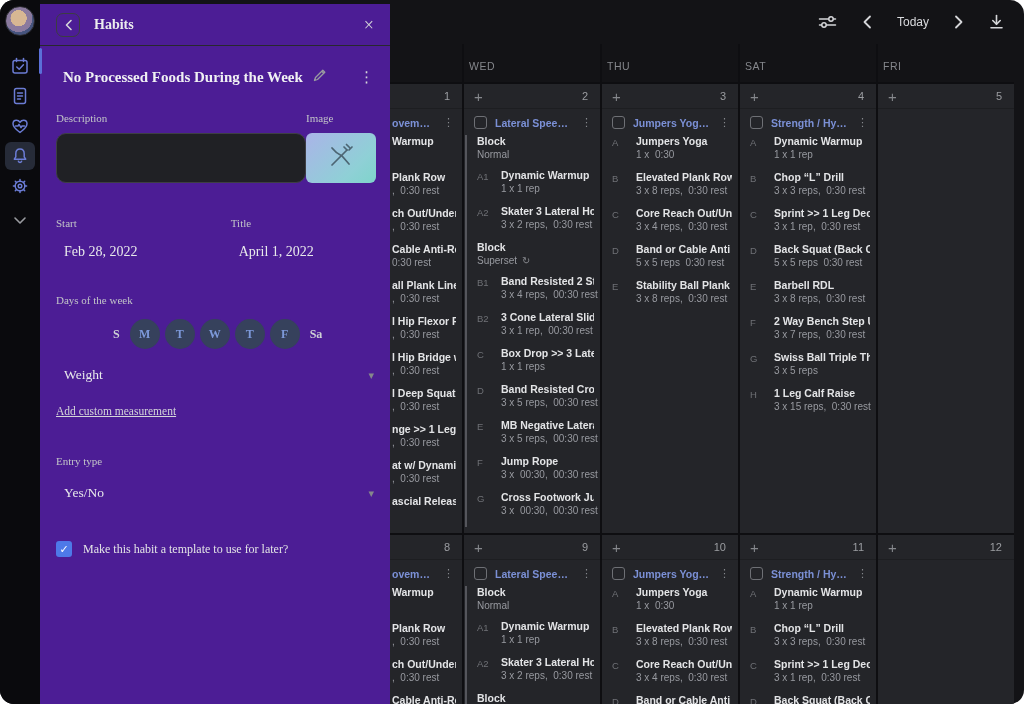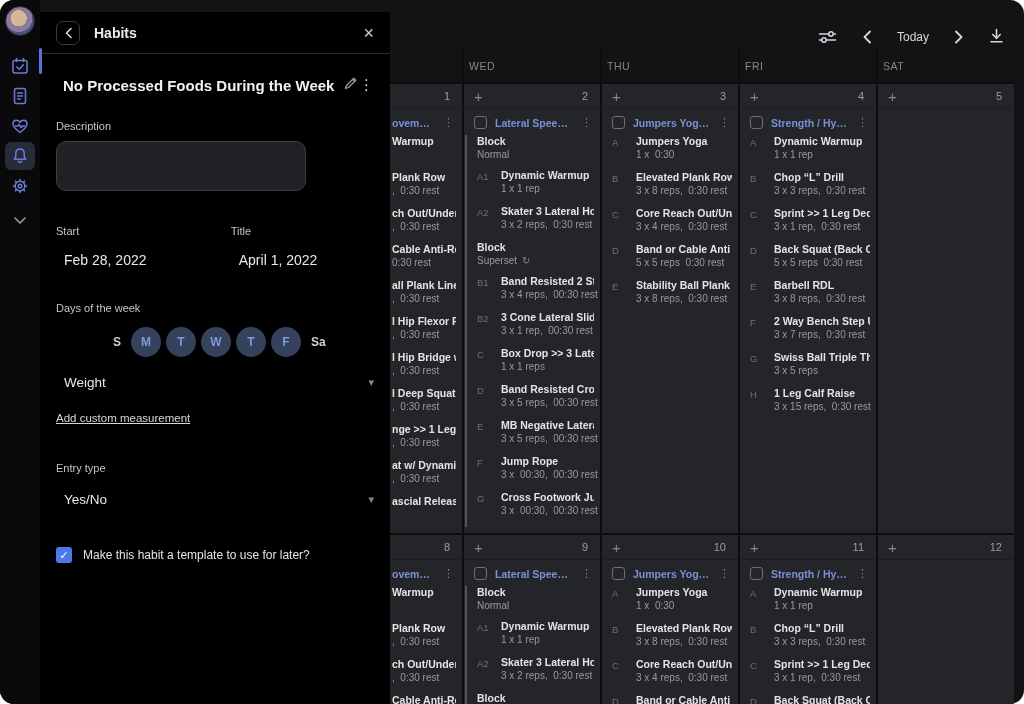--- a/index.html
+++ b/index.html
@@ -9,21 +9,21 @@
   
   #sidebar { position:absolute; left:0; top:0; bottom:0; width:40px; background:#0a0a0d; z-index:30; display:flex; flex-direction:column; align-items:center; padding-top:6px; }
   .avatar { width:30px; height:30px; border-radius:50%; background:radial-gradient(circle at 45% 40%, #d7b793 0 35%, #8a7a9e 36% 60%, #46547e 61% 100%); border:1px solid #2a2a2e; margin-bottom:16px; }
   .side-icon { width:30px; height:28px; display:flex; align-items:center; justify-content:center; margin-bottom:2px; border-radius:6px; }
   .side-icon svg { display:block; }
   .side-icon.active-bg { background:#262b38; }
   .side-gap { height:4px; }
   #nav-indicator { position:absolute; left:39px; top:48px; width:3px; height:26px; background:#5b70d8; z-index:40; border-radius:2px; }
 
   
-  #panel { position:absolute; left:40px; top:12px; bottom:0; width:350px; background:#000000; z-index:20; color:#e8e9eb; }
+  #panel { position:absolute; left:40px; top:4px; bottom:0; width:350px; background:#4c1d95; z-index:20; color:#e8e9eb;font-family:Liberation Serif, serif; }
   .panel-header { height:42px; display:flex; align-items:center; padding:0 16px; border-bottom:1px solid #28292d; }
   .back-btn { width:24px; height:24px; border:1px solid #3c3d42; border-radius:7px; display:flex; align-items:center; justify-content:center; cursor:pointer; }
   .panel-title { font-size:14px; font-weight:bold; color:#eceded; margin-left:14px; flex:1; }
   .close-x { font-size:18px; color:#d5d6d9; cursor:pointer; line-height:1; }
   .habit-row { display:flex; align-items:center; padding:22px 16px 0 16px;margin-left:7px; }
   .habit-name { font-size:15px; font-weight:bold; color:#f0f1f3; }
   .pencil { margin-left:10px; }
   .kebab { margin-left:auto; font-size:15px; color:#d5d6d9; }
   .desc-row { display:flex; padding:26px 16px 0 16px; }
   .desc-col { flex:1; }
@@ -42,21 +42,21 @@
   .q-label { padding:32px 16px 0 16px; font-size:11px; color:#c2c4c8; }
   .select-row { display:flex; align-items:center; justify-content:space-between; margin:18px 16px 0 16px; padding-left:8px; cursor:pointer; }
   .select-value { font-size:13.5px; color:#e8e9eb; }
   .select-chevron { color:#85878c; font-size:11px; }
   .link { margin:22px 30px 0 16px; font-size:11.5px; color:#d5d6d9; text-decoration:underline; cursor:pointer; display:inline-block; }
   .checkbox-row { display:flex; align-items:center; gap:11px; margin:40px 16px 0 16px; }
   .checkbox { width:16px; height:16px; border-radius:3px; background:#4e79e8; color:#ffffff; font-size:11px; display:flex; align-items:center; justify-content:center; cursor:pointer; }
   .checkbox-label { font-size:12px; color:#e3e4e6; }
 
   
-  #cal-toolbar { position:absolute; top:0; right:0; height:44px; display:flex; align-items:flex-end; gap:25px; padding-right:20px; z-index:5; }
+  #cal-toolbar { position:absolute; top:0; right:0; height:44px; display:flex; align-items:center; gap:25px; padding-right:20px; z-index:5; }
   .tb-btn { display:flex; align-items:center; justify-content:center; cursor:pointer; }
   .today-label { font-size:12px; color:#d9dadd; }
   #cal-wrap { position:absolute; left:0; right:0; top:44px; bottom:0; z-index:1; overflow:hidden; }
   #calendar-grid { position:absolute; left:326px; right:10px; top:0; display:grid; grid-template-columns:repeat(5,1fr); grid-template-rows:38px 449px 300px; gap:2px; background:#0e0e11; }
   .dow-cell { background:#131316; display:flex; align-items:flex-end; padding:0 0 10px 5px; font-size:10.5px; letter-spacing:0.5px; color:#85878c; }
   .cell { background:#242529; overflow:hidden; position:relative; }
   .cell-top { height:25px; display:flex; align-items:center; justify-content:space-between; padding:0 12px 0 10px; border-bottom:1px solid #1d1e21; }
   .cell-plus { color:#85878c; font-size:15px; font-weight:300; cursor:pointer; }
   .cell-day { color:#9b9da1; font-size:11px; }
   .card-head { display:flex; align-items:center; gap:8px; padding:7px 8px 6px 10px; }
@@ -108,22 +108,22 @@
           <polyline points="3.8,6.5 7.5,10.3 11.2,6.5"></polyline>
           <line x1="2" y1="13.8" x2="13" y2="13.8"></line>
       </svg>
     </span>
   </div>
   <div id="cal-wrap">
     <div id="calendar-grid">
         <div class="dow-cell"></div>
         <div class="dow-cell">WED</div>
         <div class="dow-cell">THU</div>
+        <div class="dow-cell">SAT</div>
         <div class="dow-cell">FRI</div>
-        <div class="dow-cell">SAT</div>
         <div class="cell partial">
           <div class="cell-top">
             <span class="cell-plus">+</span>
             <span class="cell-day">1</span>
           </div>
           <div class="card">
             <div class="card-head">
               <span class="card-title">ovement Q...</span>
               <span class="card-kebab">⋮</span>
             </div>
@@ -595,20 +595,32 @@
             <line x1="8.8" y1="3.2" x2="10.8" y2="5.2"></line>
           </svg>
       </span>
       <span class="kebab">⋮</span>
     </div>
 
     <div class="desc-row">
       <div class="desc-col">
         <div class="field-label">Description</div>
         <textarea class="desc-box" style=""></textarea>
+      </div>
+      <div class="img-col">
+        <div class="field-label">Image</div>
+        <div class="img-thumb">
+          <span>
+            <svg width="30" height="26" viewBox="0 0 28 26" fill="none" stroke="#4c6573" stroke-width="1.7" stroke-linecap="round">
+              <path d="M5 22 L20 7"></path>
+              <path d="M17 4 L20 7 M19.5 1.5 L22.5 4.5 M22 7 L25 4"></path>
+              <path d="M5 5 C8 9 11 11 15 13 L22 21"></path>
+            </svg>
+          </span>
+        </div>
       </div>
     </div>
 
     <div class="dates-row">
       <div class="date-col">
         <div class="field-label">Start</div>
         <div class="date-value">Feb 28, 2022</div>
       </div>
       <div class="date-col second">
         <div class="field-label">Title</div>

